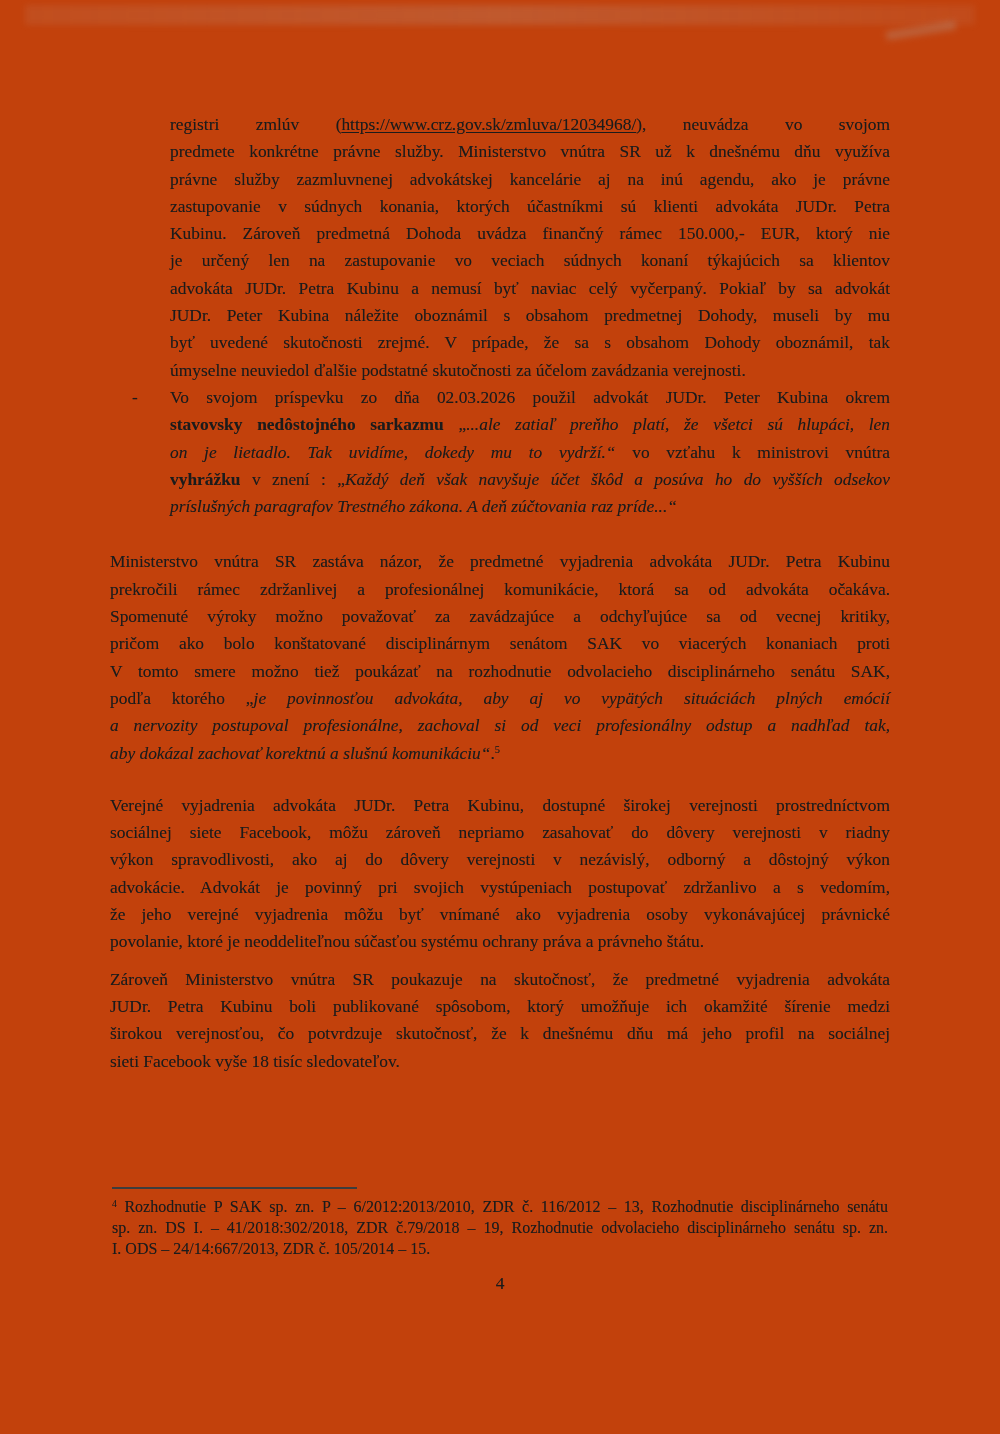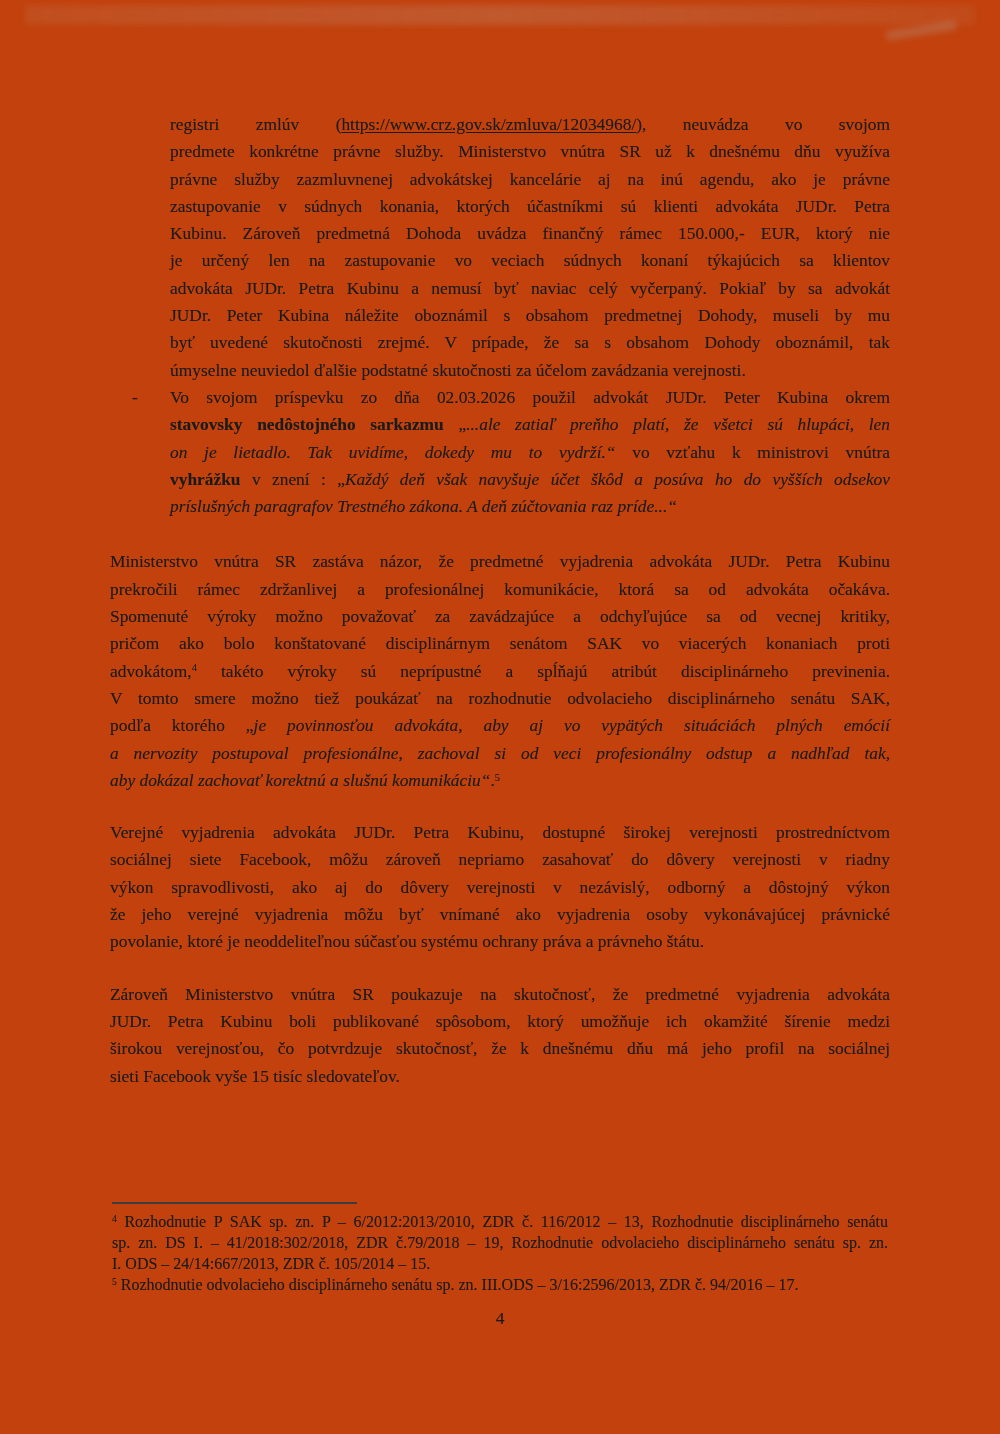--- a/index.html
+++ b/index.html
@@ -35,21 +35,21 @@
   .line{text-align:justify;text-align-last:justify;}
   .line.last{text-align-last:left;}
   .marker{position:absolute;left:-38px;top:0;}
   .b{font-weight:bold;}
   .i{font-style:italic;}
   .u{text-decoration:underline;text-underline-offset:2px;}
   sup{font-size:0.6em;line-height:0;position:relative;top:-0.5em;vertical-align:baseline;}
   
   [data-name="paragraph-ministry-opinion"]{margin-top:28px;}
   [data-name="paragraph-public-statements"]{margin-top:25px;}
-  [data-name="paragraph-distribution-reach"]{margin-top:25px;}
+  [data-name="paragraph-distribution-reach"]{margin-top:10px;}
   .footnote-separator{
     margin:112px 0 8px 112px;
     width:245px;height:0;
     border-top:2px solid #3d3d3d;
   }
   .footnotes .block{font-size:16px;line-height:20.9px;}
   .footnotes .block.footnote{margin-left:112px;width:776px;}
   .page-number{
     margin-top:13px;
     text-align:center;
@@ -83,47 +83,44 @@
         <div class="line" data-name="text-line"><span class="b">stavovsky nedôstojného sarkazmu </span><span>„</span><span class="i">...ale zatiaľ preňho platí, že všetci sú hlupáci, len</span></div>
         <div class="line" data-name="text-line"><span class="i">on je lietadlo. Tak uvidíme, dokedy mu to vydrží.“</span><span> vo vzťahu k ministrovi vnútra</span></div>
         <div class="line" data-name="text-line"><span class="b">vyhrážku</span><span> v znení : „</span><span class="i">Každý deň však navyšuje účet škôd a posúva ho do vyšších odsekov</span></div>
         <div class="line last" data-name="text-line"><span class="i">príslušných paragrafov Trestného zákona. A deň zúčtovania raz príde...“</span></div>
       </div>
       <div class="block normal" data-name="paragraph-ministry-opinion">
         <div class="line" data-name="text-line"><span>Ministerstvo vnútra SR zastáva názor, že predmetné vyjadrenia advokáta JUDr. Petra Kubinu</span></div>
         <div class="line" data-name="text-line"><span>prekročili rámec zdržanlivej a profesionálnej komunikácie, ktorá sa od advokáta očakáva.</span></div>
         <div class="line" data-name="text-line"><span>Spomenuté výroky možno považovať za zavádzajúce a odchyľujúce sa od vecnej kritiky,</span></div>
         <div class="line" data-name="text-line"><span>pričom ako bolo konštatované disciplinárnym senátom SAK vo viacerých konaniach proti</span></div>
-        <div class="line" data-name="text-line"><span>advokátom,</span><sup>4</sup><span> takéto výroky sú neprípustné a spĺňajú atribút disciplinárneho previnenia.</span></div>
         <div class="line" data-name="text-line"><span>V tomto smere možno tiež poukázať na rozhodnutie odvolacieho disciplinárneho senátu SAK,</span></div>
         <div class="line" data-name="text-line"><span>podľa ktorého „</span><span class="i">je povinnosťou advokáta, aby aj vo vypätých situáciách plných emócií</span></div>
         <div class="line" data-name="text-line"><span class="i">a nervozity postupoval profesionálne, zachoval si od veci profesionálny odstup a nadhľad tak,</span></div>
         <div class="line last" data-name="text-line"><span class="i">aby dokázal zachovať korektnú a slušnú komunikáciu“</span><span>.</span><sup>5</sup></div>
       </div>
       <div class="block normal" data-name="paragraph-public-statements">
         <div class="line" data-name="text-line"><span>Verejné vyjadrenia advokáta JUDr. Petra Kubinu, dostupné širokej verejnosti prostredníctvom</span></div>
         <div class="line" data-name="text-line"><span>sociálnej siete Facebook, môžu zároveň nepriamo zasahovať do dôvery verejnosti v riadny</span></div>
         <div class="line" data-name="text-line"><span>výkon spravodlivosti, ako aj do dôvery verejnosti v nezávislý, odborný a dôstojný výkon</span></div>
+        <div class="line" data-name="text-line"><span>advokácie. Advokát je povinný pri svojich vystúpeniach postupovať zdržanlivo a s vedomím,</span></div>
         <div class="line" data-name="text-line"><span>že jeho verejné vyjadrenia môžu byť vnímané ako vyjadrenia osoby vykonávajúcej právnické</span></div>
         <div class="line last" data-name="text-line"><span>povolanie, ktoré je neoddeliteľnou súčasťou systému ochrany práva a právneho štátu.</span></div>
       </div>
       <div class="block normal" data-name="paragraph-distribution-reach">
         <div class="line" data-name="text-line"><span>Zároveň Ministerstvo vnútra SR poukazuje na skutočnosť, že predmetné vyjadrenia advokáta</span></div>
         <div class="line" data-name="text-line"><span>JUDr. Petra Kubinu boli publikované spôsobom, ktorý umožňuje ich okamžité šírenie medzi</span></div>
         <div class="line" data-name="text-line"><span>širokou verejnosťou, čo potvrdzuje skutočnosť, že k dnešnému dňu má jeho profil na sociálnej</span></div>
-        <div class="line last" data-name="text-line"><span>sieti Facebook vyše 15 tisíc sledovateľov.</span></div>
+        <div class="line last" data-name="text-line"><span>sieti Facebook vyše 18 tisíc sledovateľov.</span></div>
       </div>
     </div>
 
   <div class="footnote-separator" data-name="footnote-separator"></div>
   <div class="footnotes" data-name="footnotes">
       <div class="block footnote" data-name="footnote-4">
         <div class="line" data-name="text-line"><sup>4</sup><span> Rozhodnutie P SAK sp. zn. P – 6/2012:2013/2010, ZDR č. 116/2012 – 13, Rozhodnutie disciplinárneho senátu</span></div>
         <div class="line" data-name="text-line"><span>sp. zn. DS I. – 41/2018:302/2018, ZDR č.79/2018 – 19, Rozhodnutie odvolacieho disciplinárneho senátu sp. zn.</span></div>
         <div class="line last" data-name="text-line"><span>I. ODS – 24/14:667/2013, ZDR č. 105/2014 – 15.</span></div>
       </div>
-      <div class="block footnote" data-name="footnote-5">
-        <div class="line last" data-name="text-line"><sup>5</sup><span> Rozhodnutie odvolacieho disciplinárneho senátu sp. zn. III.ODS – 3/16:2596/2013, ZDR č. 94/2016 – 17.</span></div>
-      </div>
     </div>
 
   <div class="page-number" data-name="page-number">4</div>
 </div>
 
 </body></html>

